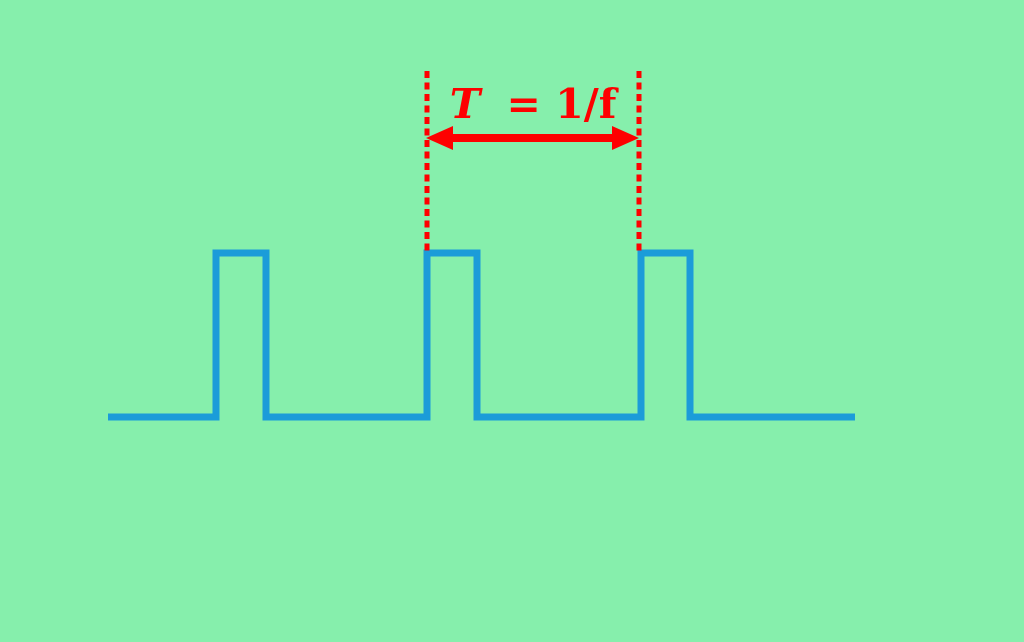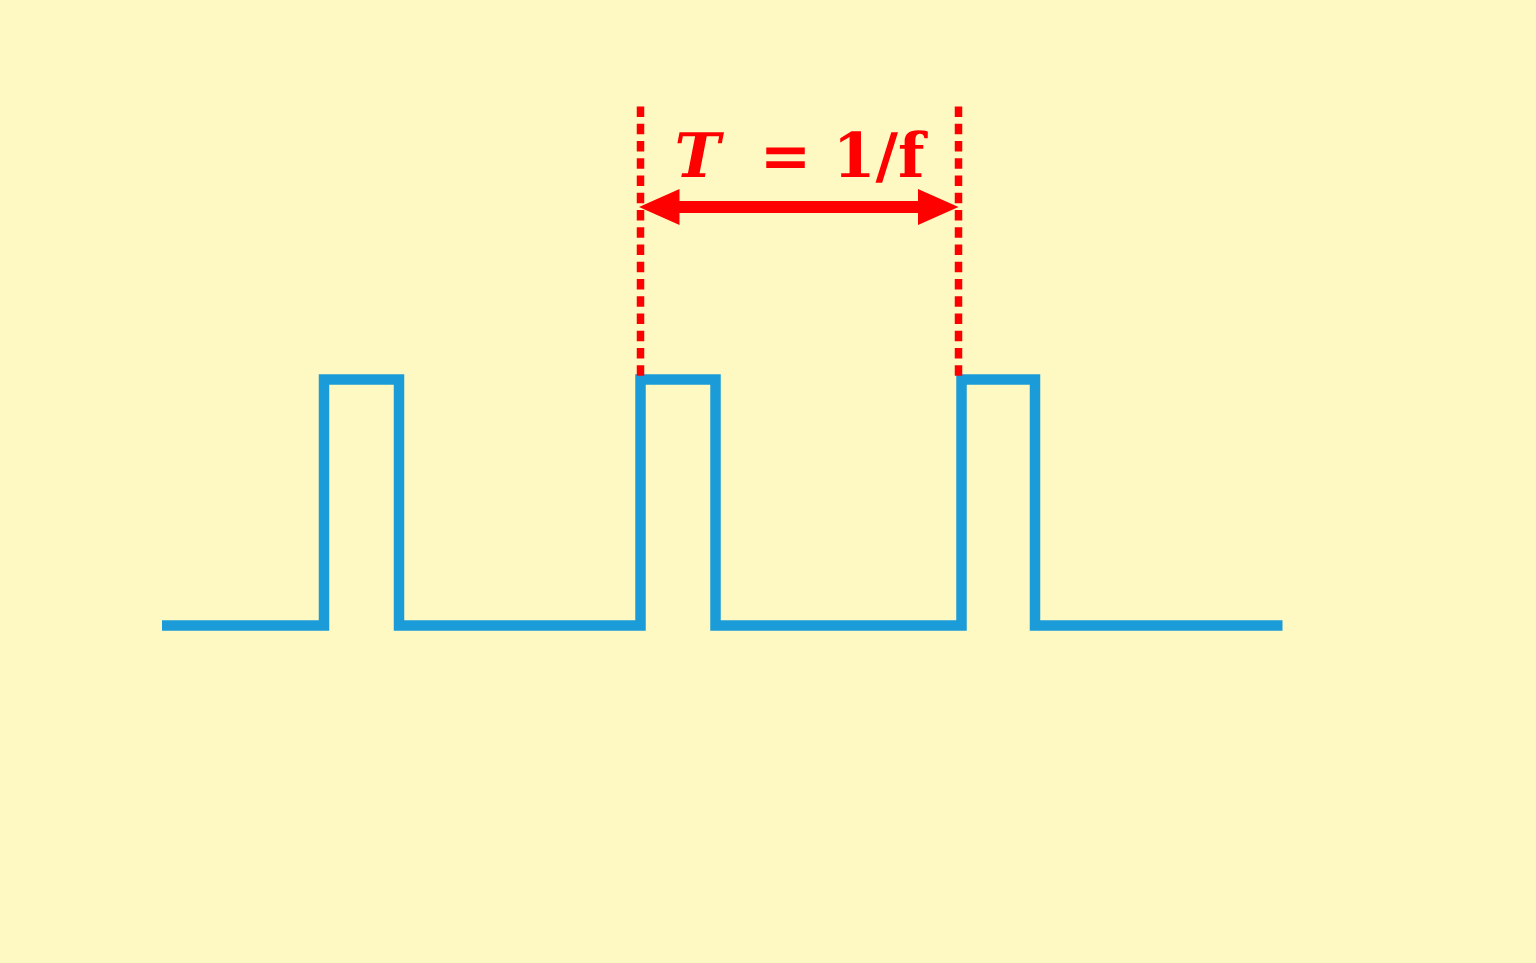--- a/index.html
+++ b/index.html
@@ -9,21 +9,21 @@
   }
   body {
     width: 1024px;
     height: 642px;
     overflow: hidden;
   }
   #stage {
     position: relative;
     width: 1024px;
     height: 642px;
-    background: #fef9c3;
+    background: #86efac;
     text-align: center;
   }
   #diagram-svg {
     position: absolute;
     left: 0;
     top: 0;
     display: block;
   }
   .math-label {
     font-family: "DejaVu Serif", "Liberation Serif", serif;

